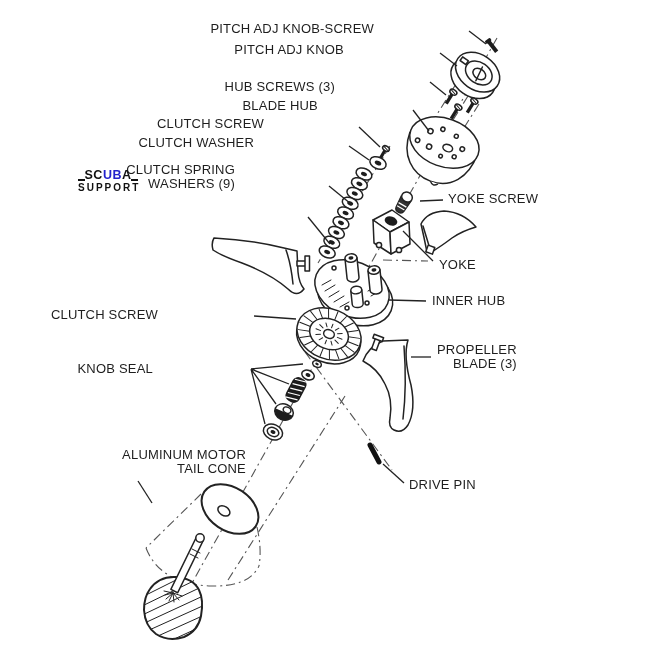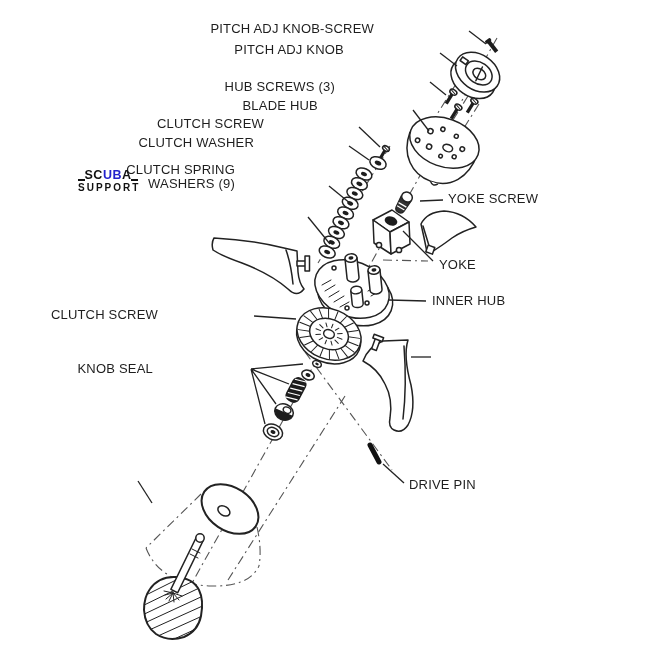--- a/index.html
+++ b/index.html
@@ -299,21 +299,25 @@
   <div class="lbl r" style="right:223px;top:80px">HUB SCREWS (3)</div>
   <div class="lbl r" style="right:240px;top:99px">BLADE HUB</div>
   <div class="lbl r" style="right:294px;top:117px">CLUTCH SCREW</div>
   <div class="lbl r" style="right:304px;top:136px">CLUTCH WASHER</div>
   <div class="lbl c" style="right:323px;top:163px">CLUTCH SPRING
 WASHERS (9)</div>
   <div class="lbl" style="left:448px;top:192px">YOKE SCREW</div>
   <div class="lbl" style="left:439px;top:258px">YOKE</div>
   <div class="lbl" style="left:432px;top:294px">INNER HUB</div>
   <div class="lbl r" style="right:400px;top:308px">CLUTCH SCREW</div>
+  <div class="lbl c" style="left:437px;top:343px">PROPELLER
+BLADE (3)</div>
   <div class="lbl r" style="right:405px;top:362px">KNOB SEAL</div>
+  <div class="lbl c" style="left:114px;top:448px;width:132px">ALUMINUM MOTOR
+TAIL CONE</div>
   <div class="lbl" style="left:409px;top:478px">DRIVE PIN</div>
 
   <div class="logo">
     <div class="logo-top">
       <span class="logo-dash"></span>
         <span>S</span>
         <span>C</span>
         <span class="logo-blue">U</span>
         <span class="logo-blue">B</span>
         <span>A</span>

